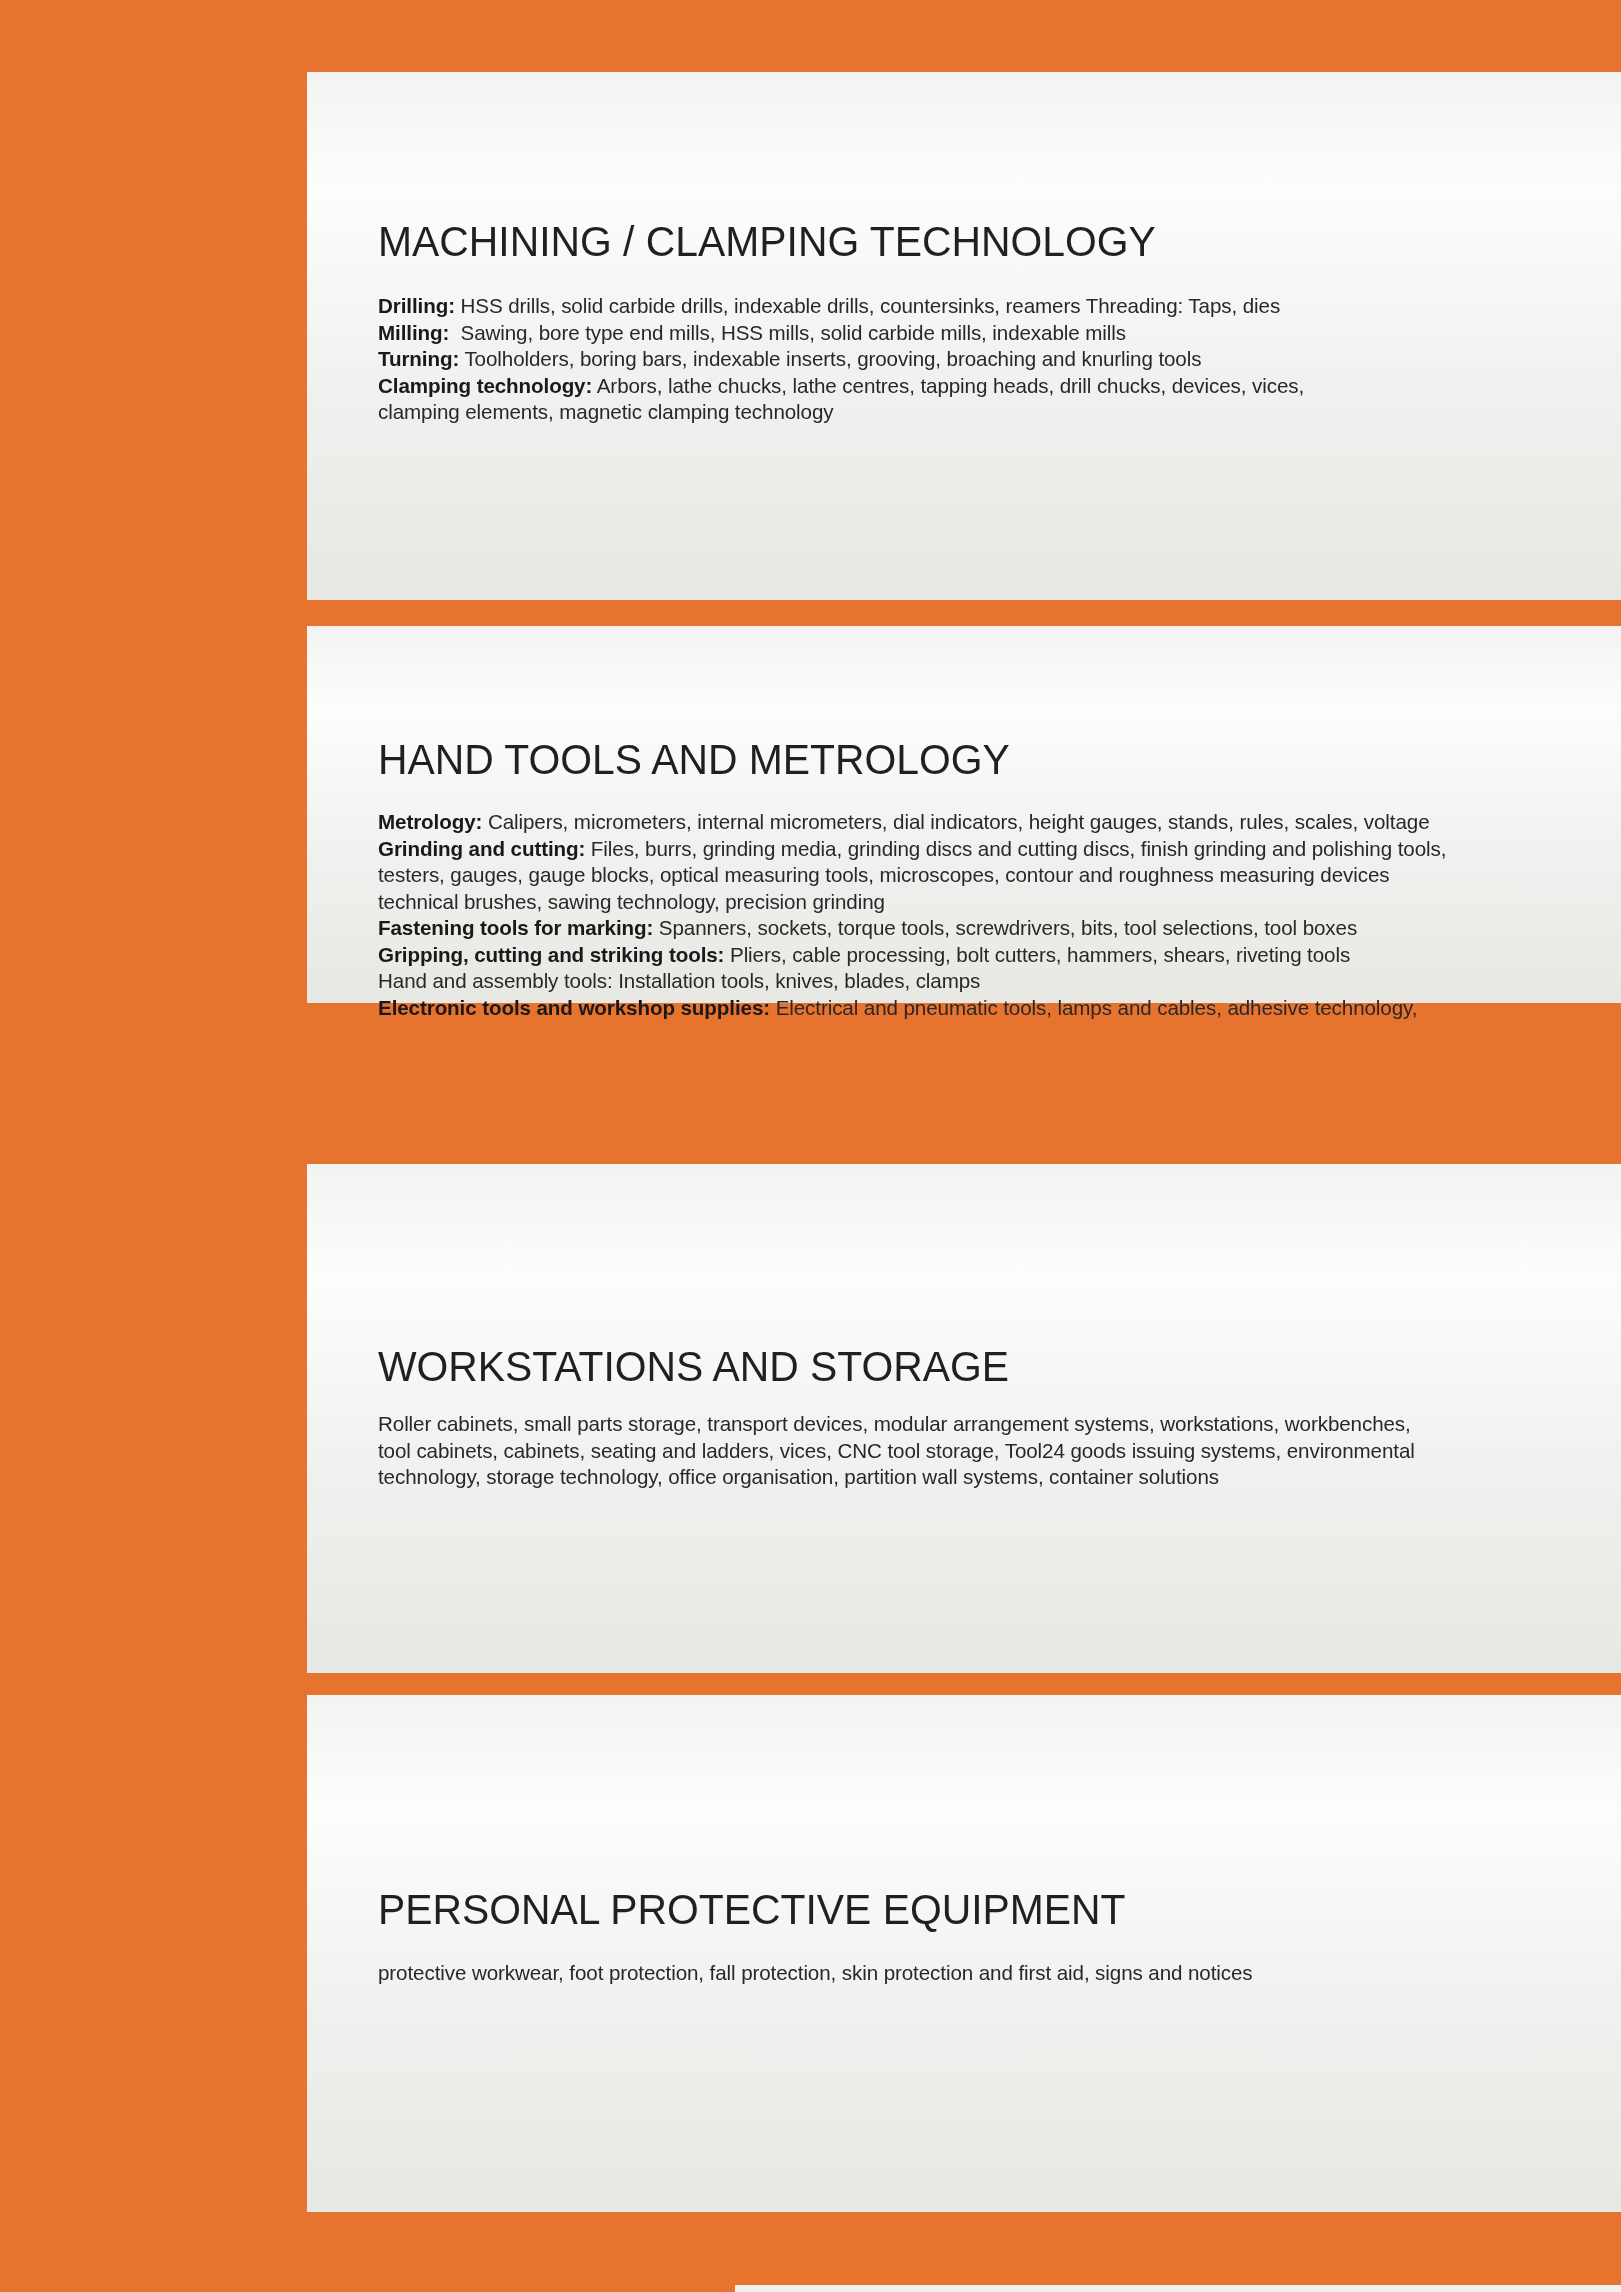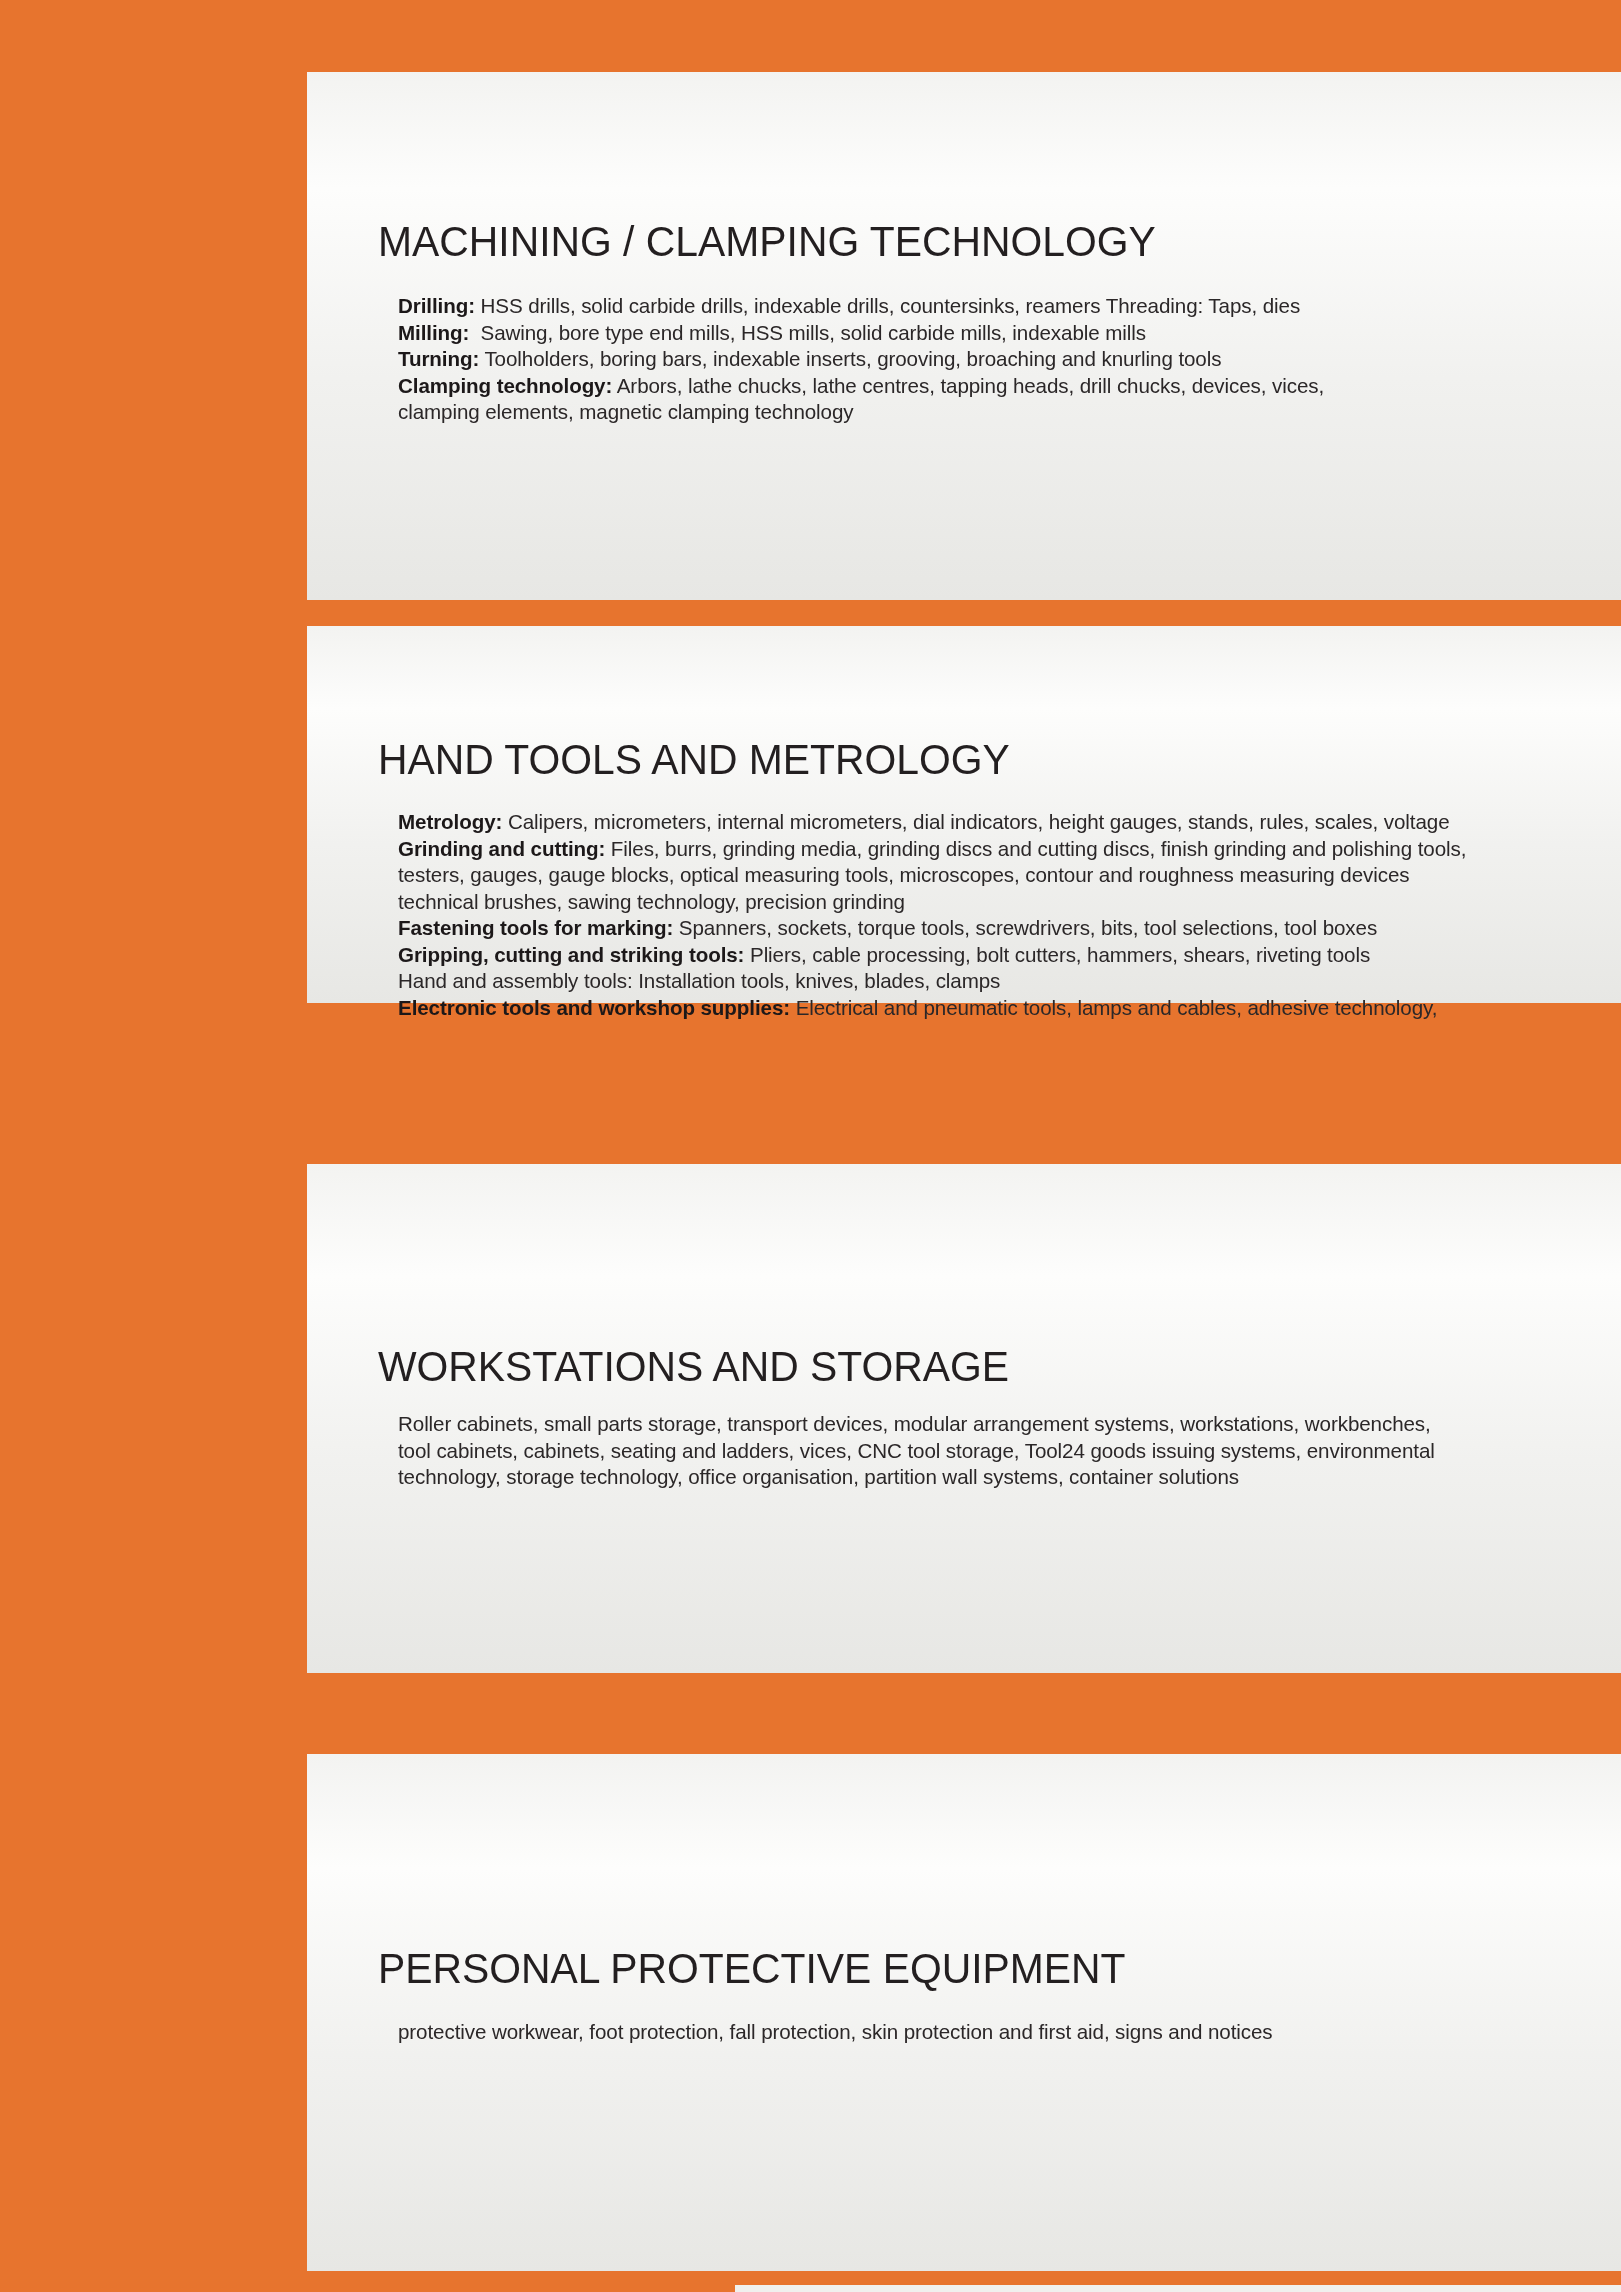--- a/index.html
+++ b/index.html
@@ -21,21 +21,21 @@
     right: 0;
     background: linear-gradient(180deg,
       var(--card-mid, #F3F3F1) 0%,
       var(--card-top, #FDFDFC) 22%,
       var(--card-mid2, #F1F1EF) 58%,
       var(--card-bottom, #E7E7E4) 100%);
   }
   .card1 { top: 72px;   height: 528px; }
   .card2 { top: 626px;  height: 377px; }
   .card3 { top: 1164px; height: 509px; }
-  .card4 { top: 1754px; height: 517px; padding-left: 38px; }
+  .card4 { top: 1695px; height: 517px; padding-left: 38px; }
 
   .section-title {
     position: absolute;
     left: 71px;
     margin: 0;
     font-size: 43px;
     font-weight: 400;
     line-height: 51px;
     letter-spacing: 0px;
     color: var(--title-color, #231F20);
@@ -55,21 +55,21 @@
     color: var(--body-color, #2B2728);
     font-size: 20.6px;
     line-height: 26.5px;
     letter-spacing: -0.1px;
   }
   .card1 .section-body { top: 221px; }
   .card2 .section-body { top: 183px; }
   .card3 .section-body { top: 247px; }
   .card4 .section-body { top: 265px; }
 
-  .body-line { white-space: nowrap; margin-left: 20px; }
+  .body-line { white-space: nowrap; }
   .body-line b {
     font-weight: 700;
     color: var(--bold-color, #1C1819);
   }
 
   .bottom-sliver {
     position: absolute;
     left: 735px;
     right: 0;
     bottom: 0;

